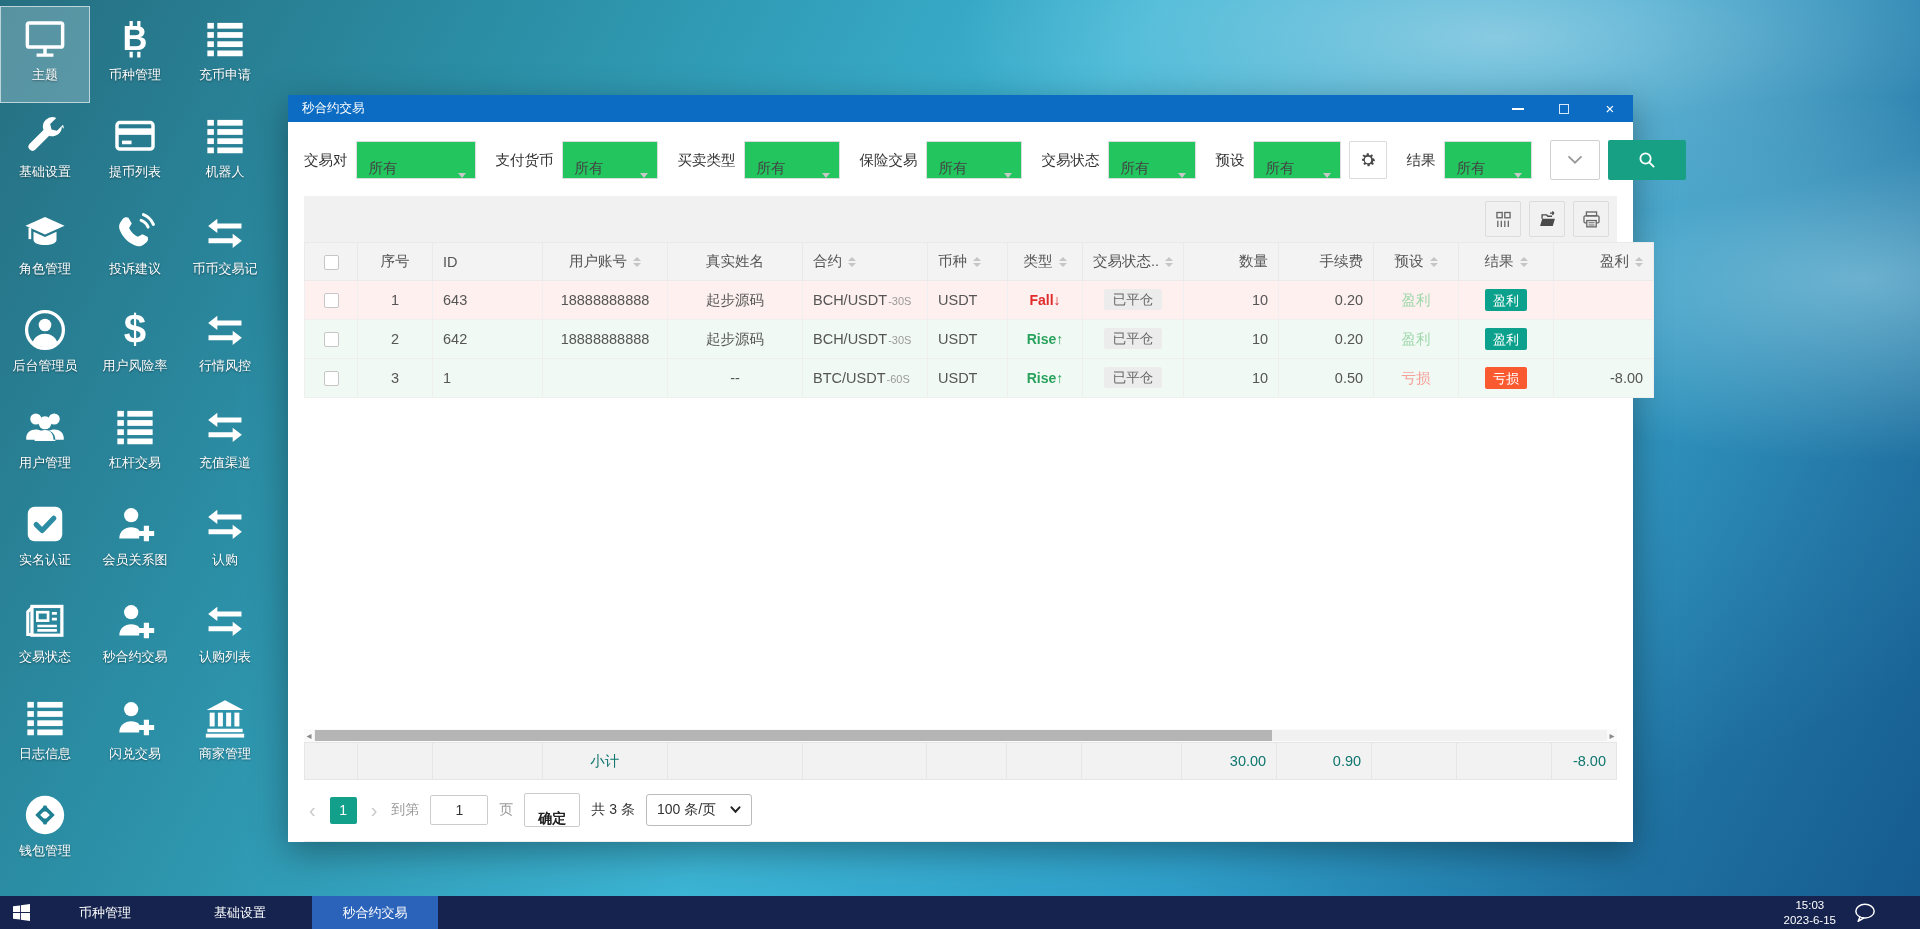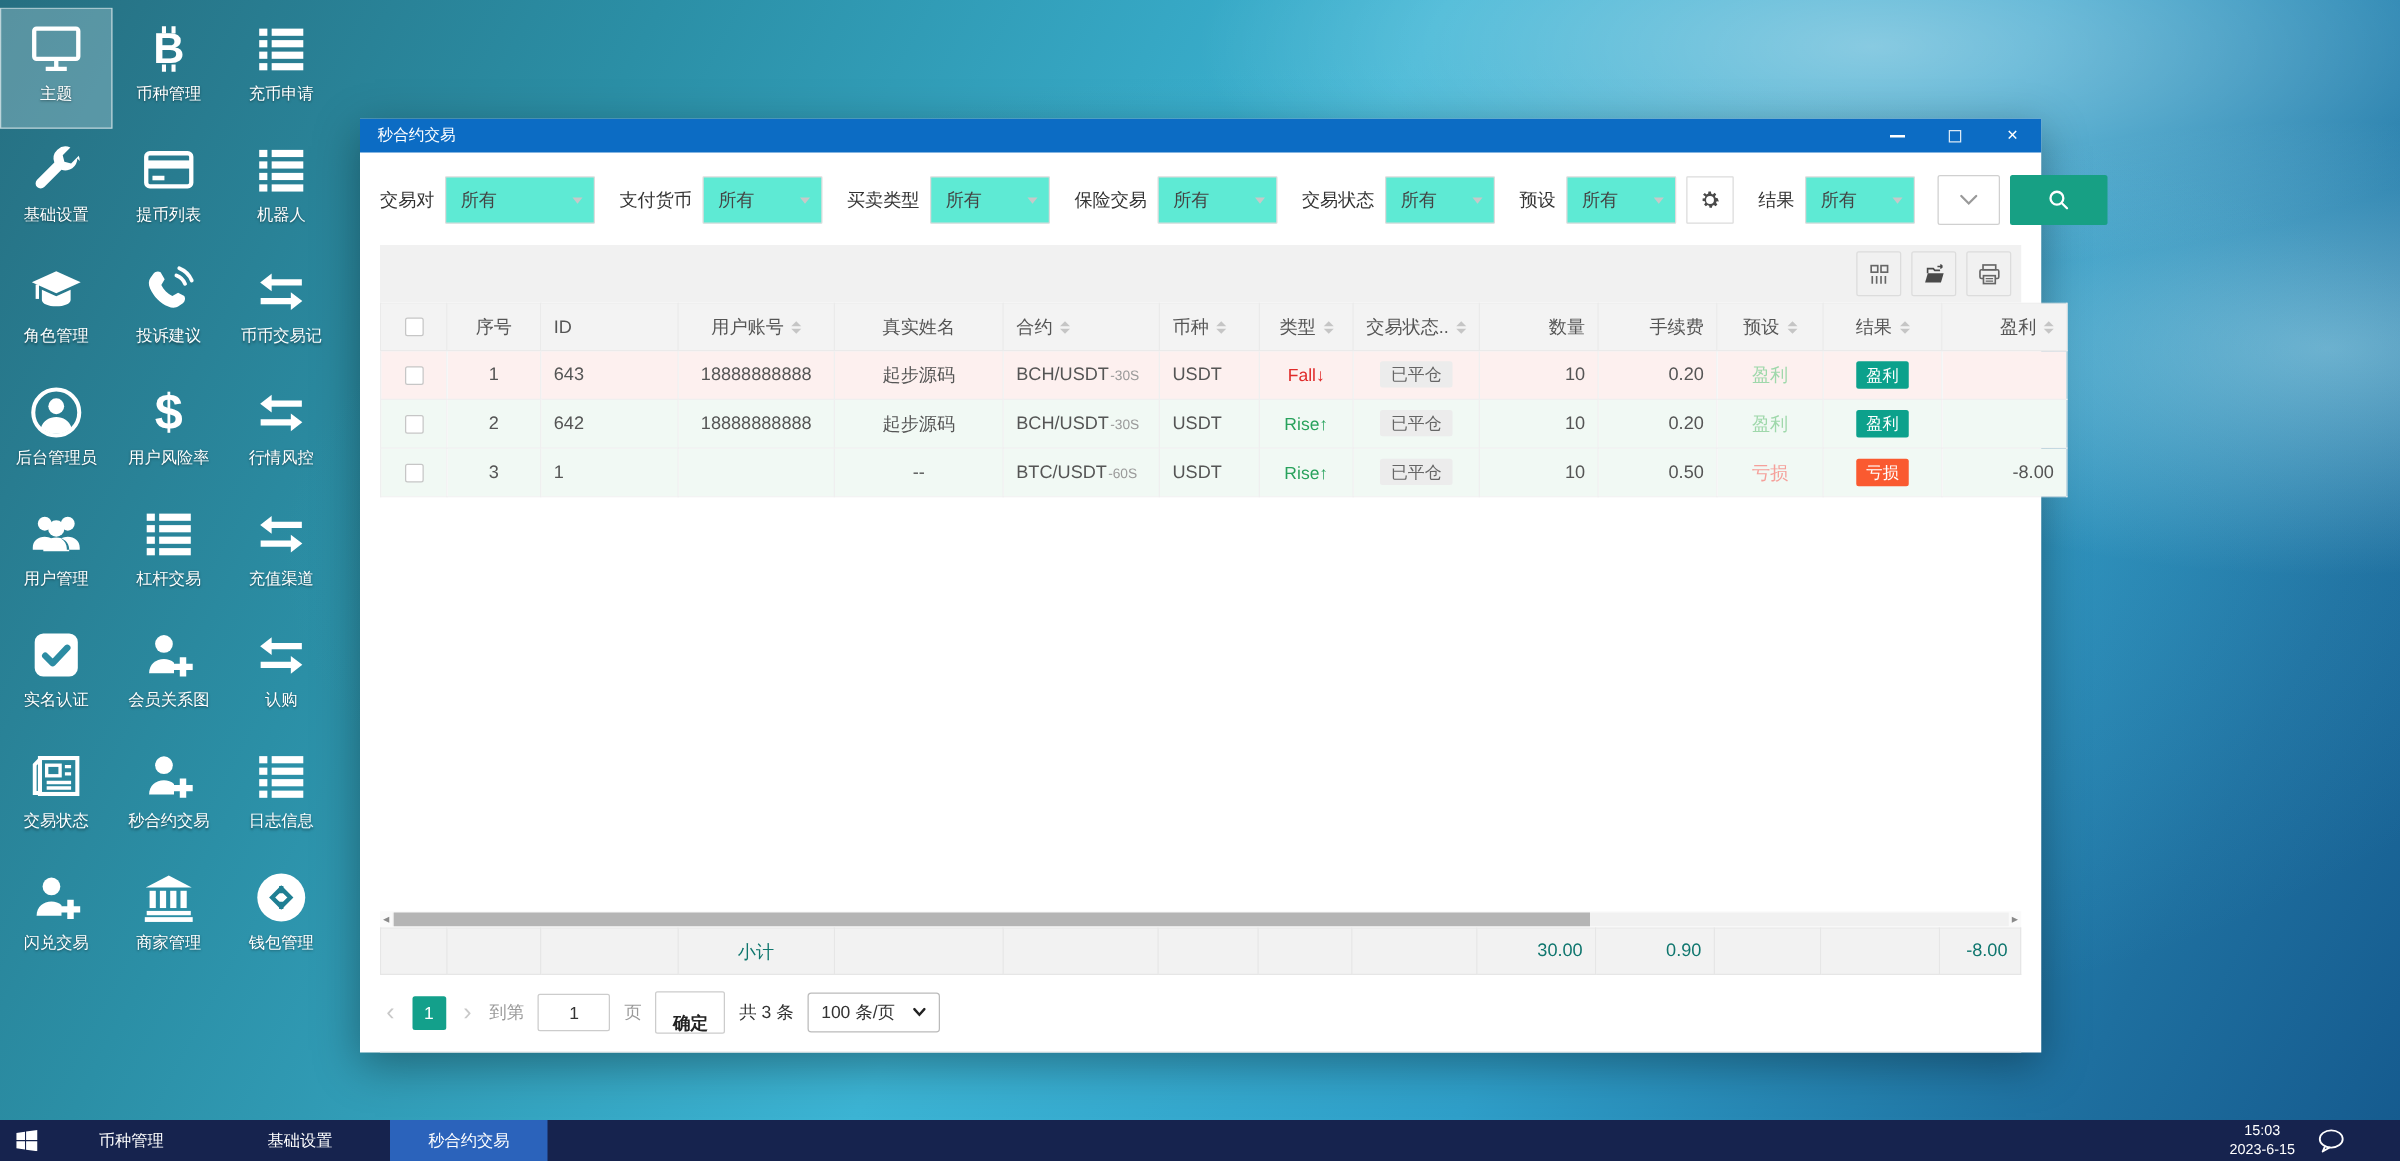--- a/index.html
+++ b/index.html
@@ -36,22 +36,22 @@
   .win-btns { margin-left:auto; display:flex; height:100%; }
   .wbtn { width:46px; height:100%; display:flex; align-items:center; justify-content:center; }
   .min-glyph { width:12px; height:2px; background:#fff; display:block; }
   .max-glyph { width:10px; height:10px; border:1.4px solid rgba(255,255,255,.85); display:block; }
   .close-glyph { color:#fff; font-size:15px; line-height:1; }
 
   .filters { flex:none; display:flex; align-items:center; flex-wrap:nowrap;
     padding:18px 14px 16px 16px; gap:8px; font-size:14.5px; color:#333; }
   .f-label { margin-left:12px; white-space:nowrap; }
   .f-label.first { margin-left:0; }
-  .f-select { height:38px; border:1px solid #dcdcdc; background:#5eead4; border-radius:1px;
-    display:flex; align-items:center; justify-content:space-between;
+  .f-select { height:38px; border:1px solid #dcdcdc; background:#22c55e; border-radius:1px;
+    display:flex; align-items:flex-end; justify-content:space-between;
     padding:0 9px 0 12px; color:#444; flex:none; }
   .caret { width:0; height:0; border-left:4.5px solid transparent;
     border-right:4.5px solid transparent; border-top:5.5px solid #c8c8c8; margin-left:8px; }
   .gear-btn { width:38px; height:38px; border:1px solid #dcdcdc; border-radius:1px;
     display:flex; align-items:center; justify-content:center; background:#fff; flex:none; }
   .chev-btn { width:50px; height:40px; border:1px solid #d0d0d0; border-radius:2px;
     display:flex; align-items:center; justify-content:center; background:#fff;
     margin-left:10px; flex:none; }
   .search-btn { width:78px; height:40px; background:#17a084; border-radius:2px;
     display:flex; align-items:center; justify-content:center; flex:none; }
@@ -72,21 +72,21 @@
   tr.tint-green td { background:#f1f9f4; }
   .al-l { text-align:left; } .al-c { text-align:center; } .al-r { text-align:right; }
   .cb { display:inline-block; width:15px; height:15px; background:#fff;
     border:1px solid #c6c6c6; border-radius:2px; vertical-align:middle; }
   .th-inner { display:inline-flex; align-items:center; gap:6px; }
   .sort { display:inline-flex; flex-direction:column; gap:2px; }
   .sort i { width:0; height:0; border-left:4px solid transparent; border-right:4px solid transparent; }
   .sort .up  { border-bottom:4.5px solid #c5c5c5; }
   .sort .dn  { border-top:4.5px solid #c5c5c5; }
   .c-suffix { font-size:11px; color:#9a9a9a; margin-left:1px; }
-  .type { font-weight:normal; font-size:14px; }
+  .type { font-weight:bold; font-size:14px; }
   .type.down { color:#e02b2b; } .type.up { color:#28a25c; }
   .badge-flat { background:#ececec; color:#666; font-size:13.5px;
     padding:3px 9px; border-radius:2px; }
   .preset-profit { color:#9fd8ab; } .preset-loss { color:#f5a09a; }
   .badge { color:#fff; font-size:13px; padding:3.5px 8px; border-radius:2px; }
   .badge.profit { background:#0ca18c; } .badge.loss { background:#fa5a30; }
 
   .spacer { flex:1; }
 
   .hscroll { flex:none; margin:0 16px; height:13px; background:#fafafa;
@@ -323,20 +323,28 @@
       </div>
       <div class="desk-icon">
         <span class="ig">
           <svg viewBox="0 0 24 24" fill="#fff">
             <circle cx="10" cy="7.4" r="3.7"></circle>
             <path d="M3.8 19.6c0-3.7 2.8-5.9 6.2-5.9 1.6 0 3.1.5 4.2 1.5v4.4z"></path>
             <path d="M16.6 12.9v2.7h-2.7v2.7h2.7V21h2.7v-2.7H22v-2.7h-2.7v-2.7z"></path>
           </svg>
         </span>
         <span class="lbl">秒合约交易</span>
+      </div>
+      <div class="desk-icon">
+        <span class="ig">
+          <svg viewBox="0 0 24 24" fill="#fff">
+            <path d="M8 4.6 3.2 8.3 8 12V9.6h12.6V7H8zM16 12.4l4.8 3.7-4.8 3.7v-2.4H3.4v-2.6H16z"></path>
+          </svg>
+        </span>
+        <span class="lbl">认购列表</span>
       </div>
       <div class="desk-icon">
         <span class="ig">
           <svg viewBox="0 0 24 24" fill="#fff">
             <rect x="2.8" y="3.6" width="3.4" height="3"></rect>
             <rect x="8" y="3.6" width="13.2" height="3"></rect>
             <rect x="2.8" y="8.4" width="3.4" height="3"></rect>
             <rect x="8" y="8.4" width="13.2" height="3"></rect>
             <rect x="2.8" y="13.2" width="3.4" height="3"></rect>
             <rect x="8" y="13.2" width="13.2" height="3"></rect>

